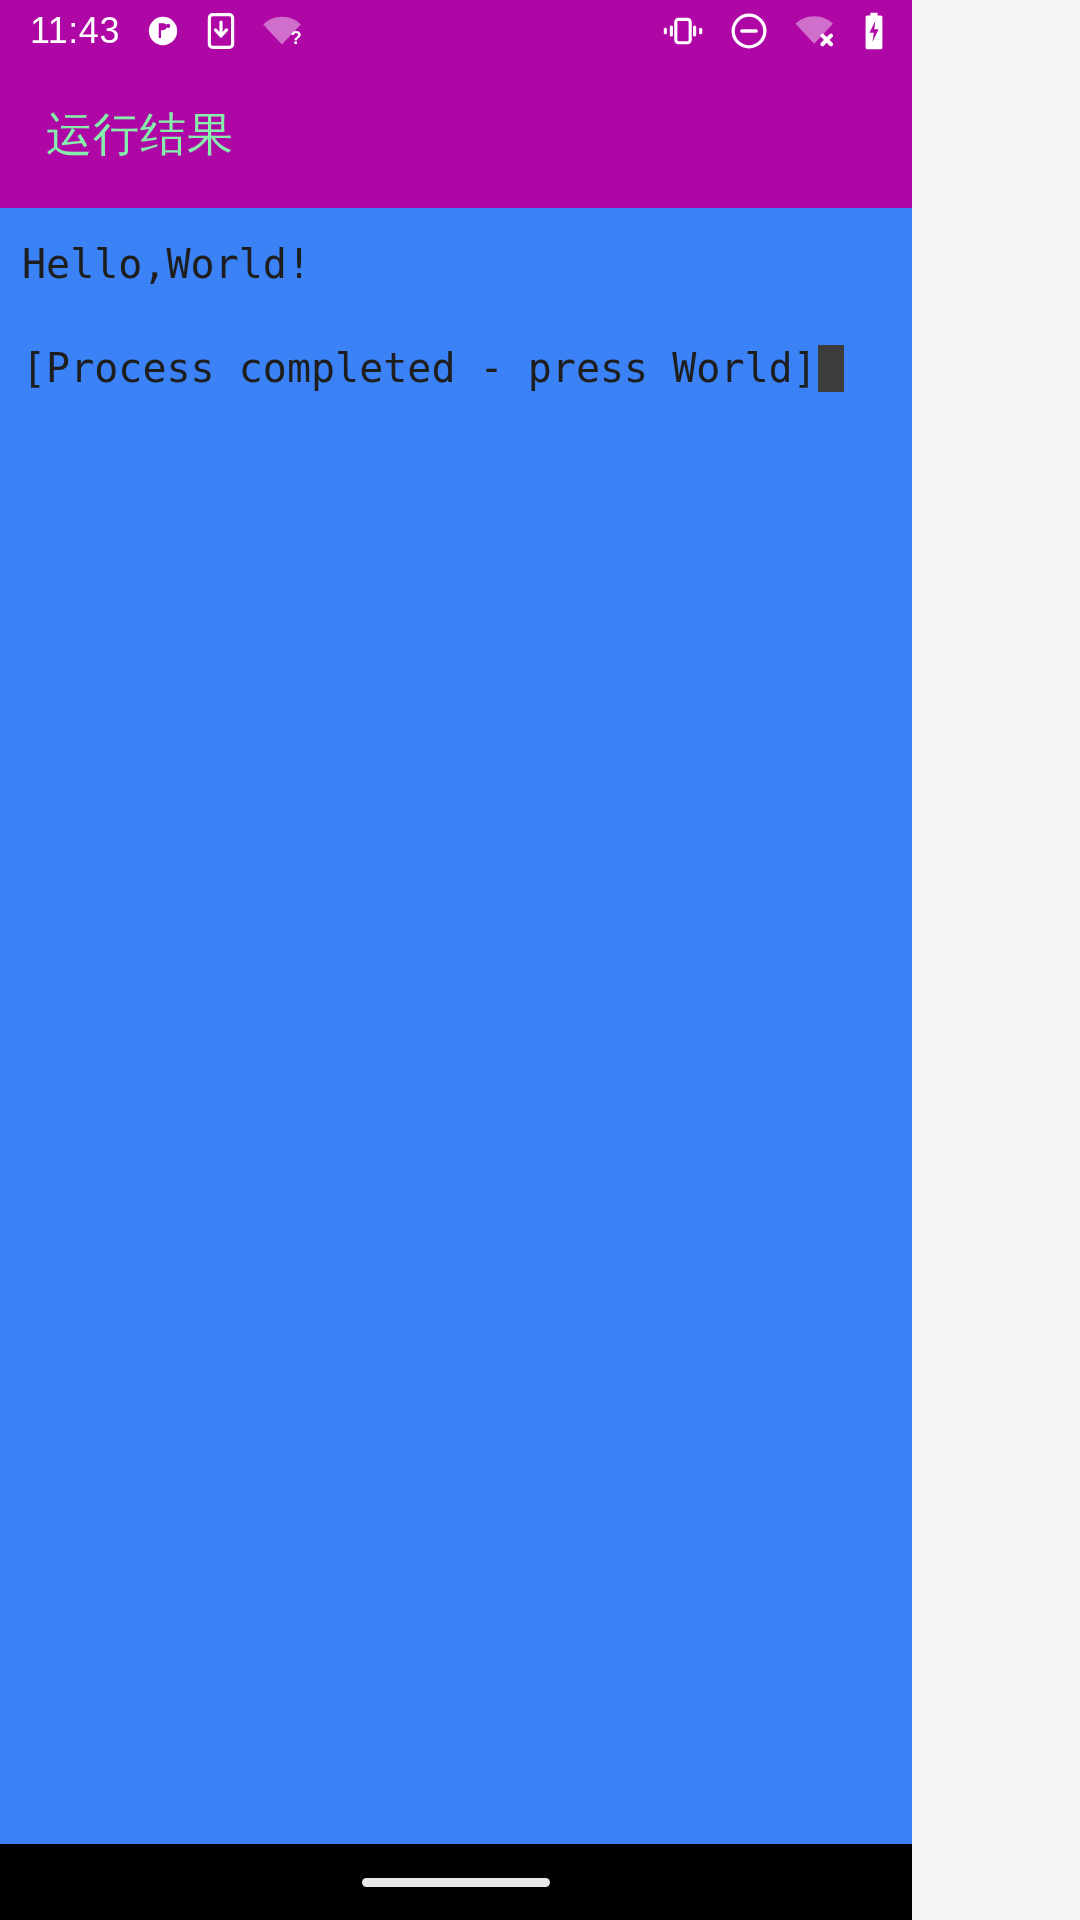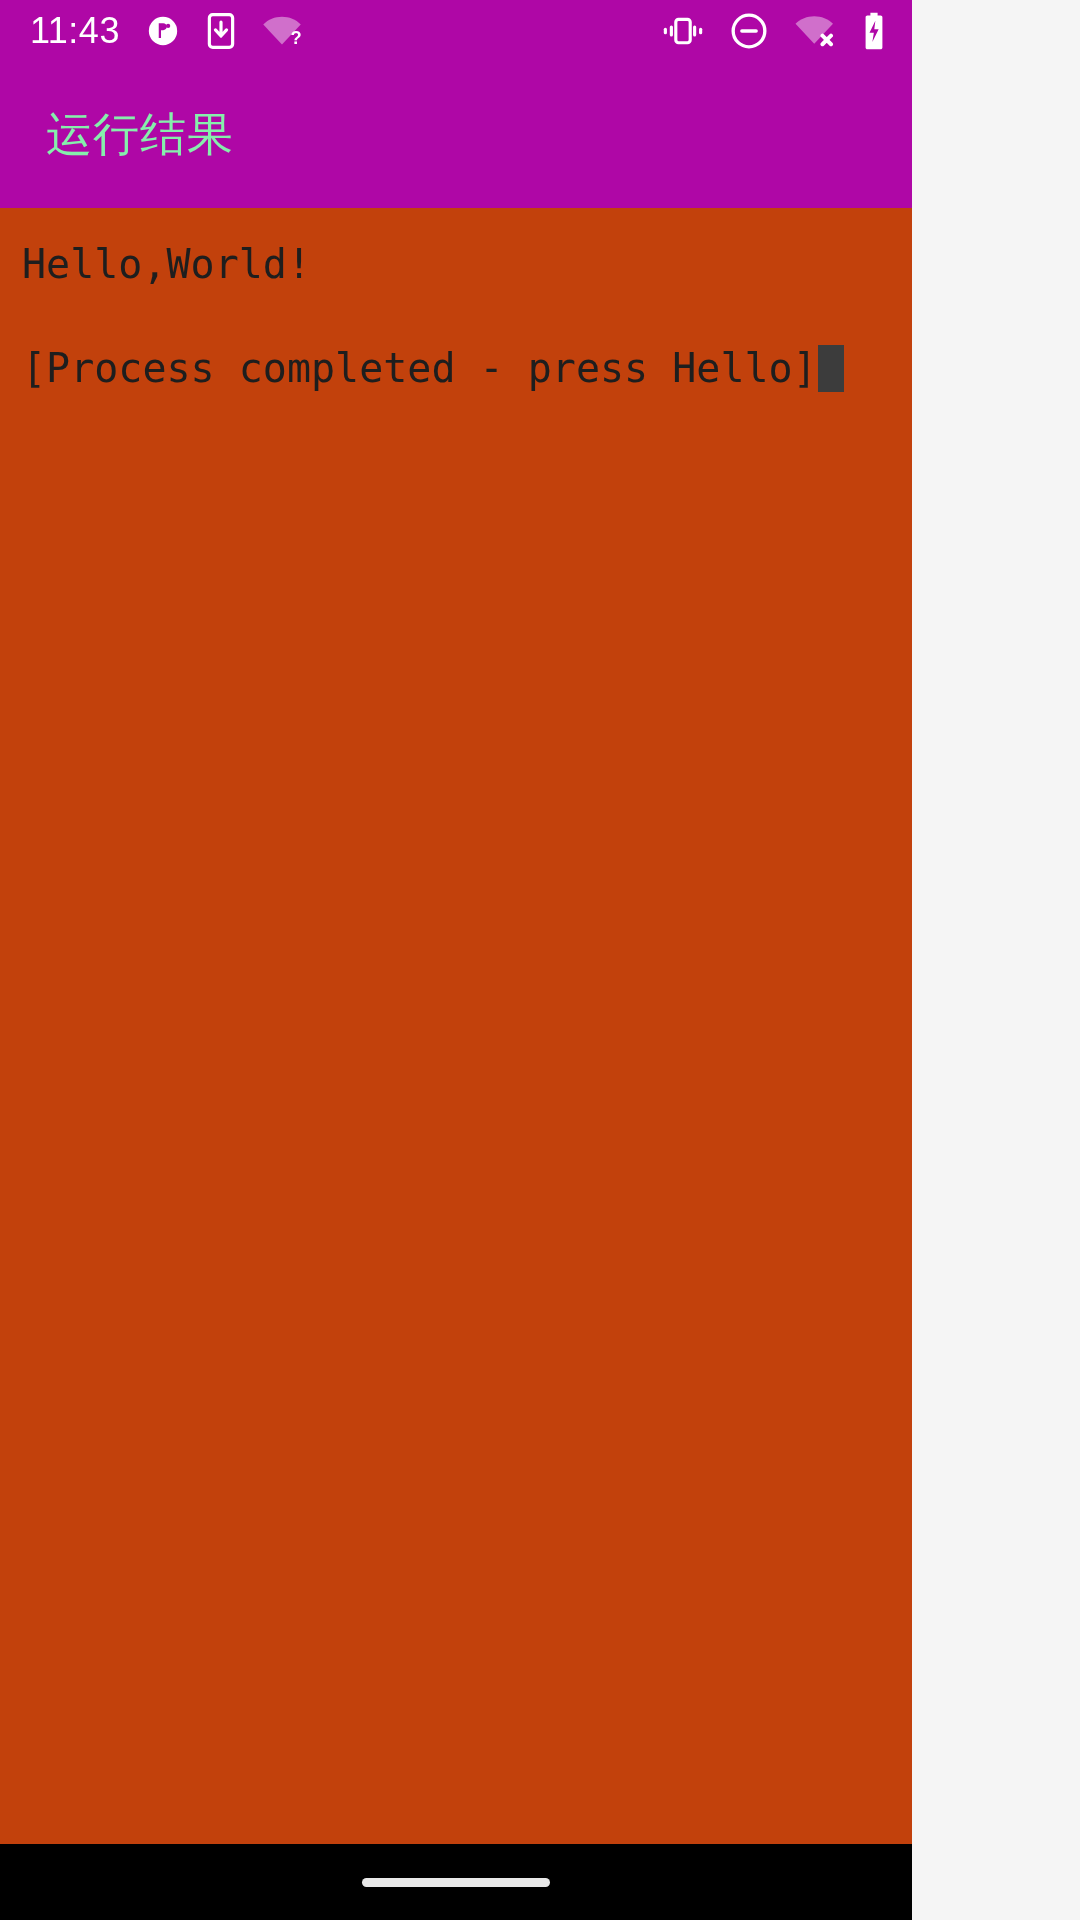--- a/index.html
+++ b/index.html
@@ -85,21 +85,21 @@
     font-size: 46px;
     font-weight: 400;
     line-height: 1.1;
     letter-spacing: 1px;
     font-family: Liberation Serif, serif;
   }
 
   
   .console {
     flex: 1 1 auto;
-    background: #c2410c;
+    background: #3b82f6;
     padding: 36px 22px 0 22px;
     overflow: hidden;
   }
 
   .console-line {
     font-family: "DejaVu Sans Mono", "Liberation Mono", monospace;
     font-size: 40px;
     line-height: 1;
     color: #1E1E1E;
     white-space: pre;
@@ -221,21 +221,21 @@
 
   </div>
 
   <div class="console">
 
     <div class="console-line">Hello,World!</div>
 
     <div class="console-spacer"></div>
 
     <div class="console-line line-with-cursor">
-      <span>[Process completed - press Hello]</span>
+      <span>[Process completed - press World]</span>
       <span class="cursor-block"></span>
     </div>
 
   </div>
 
   <div class="navbar">
     <div class="gesture-pill"></div>
   </div>
 
 </div>

